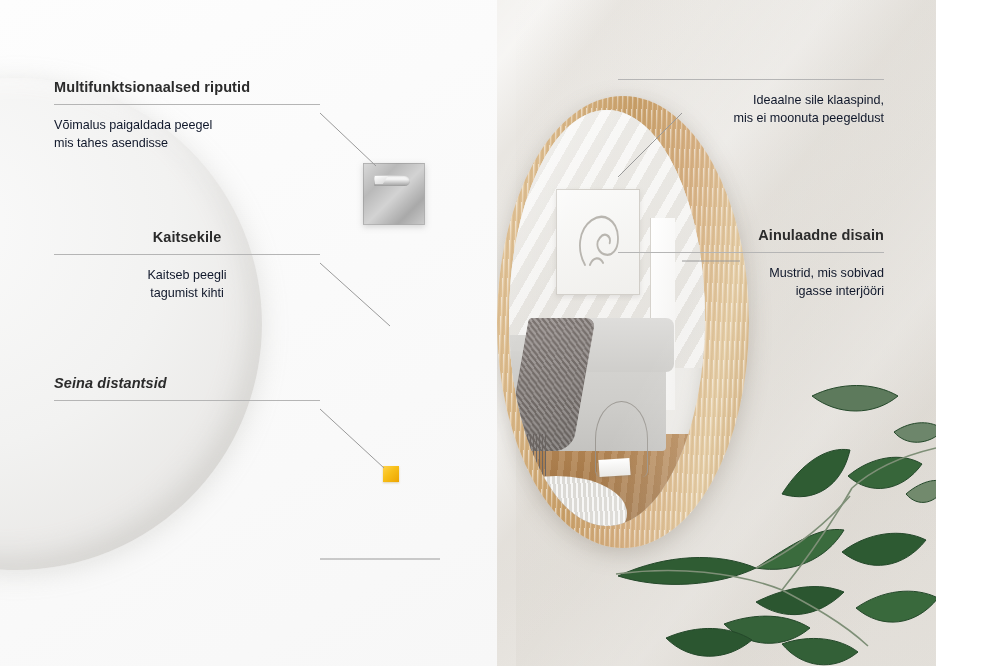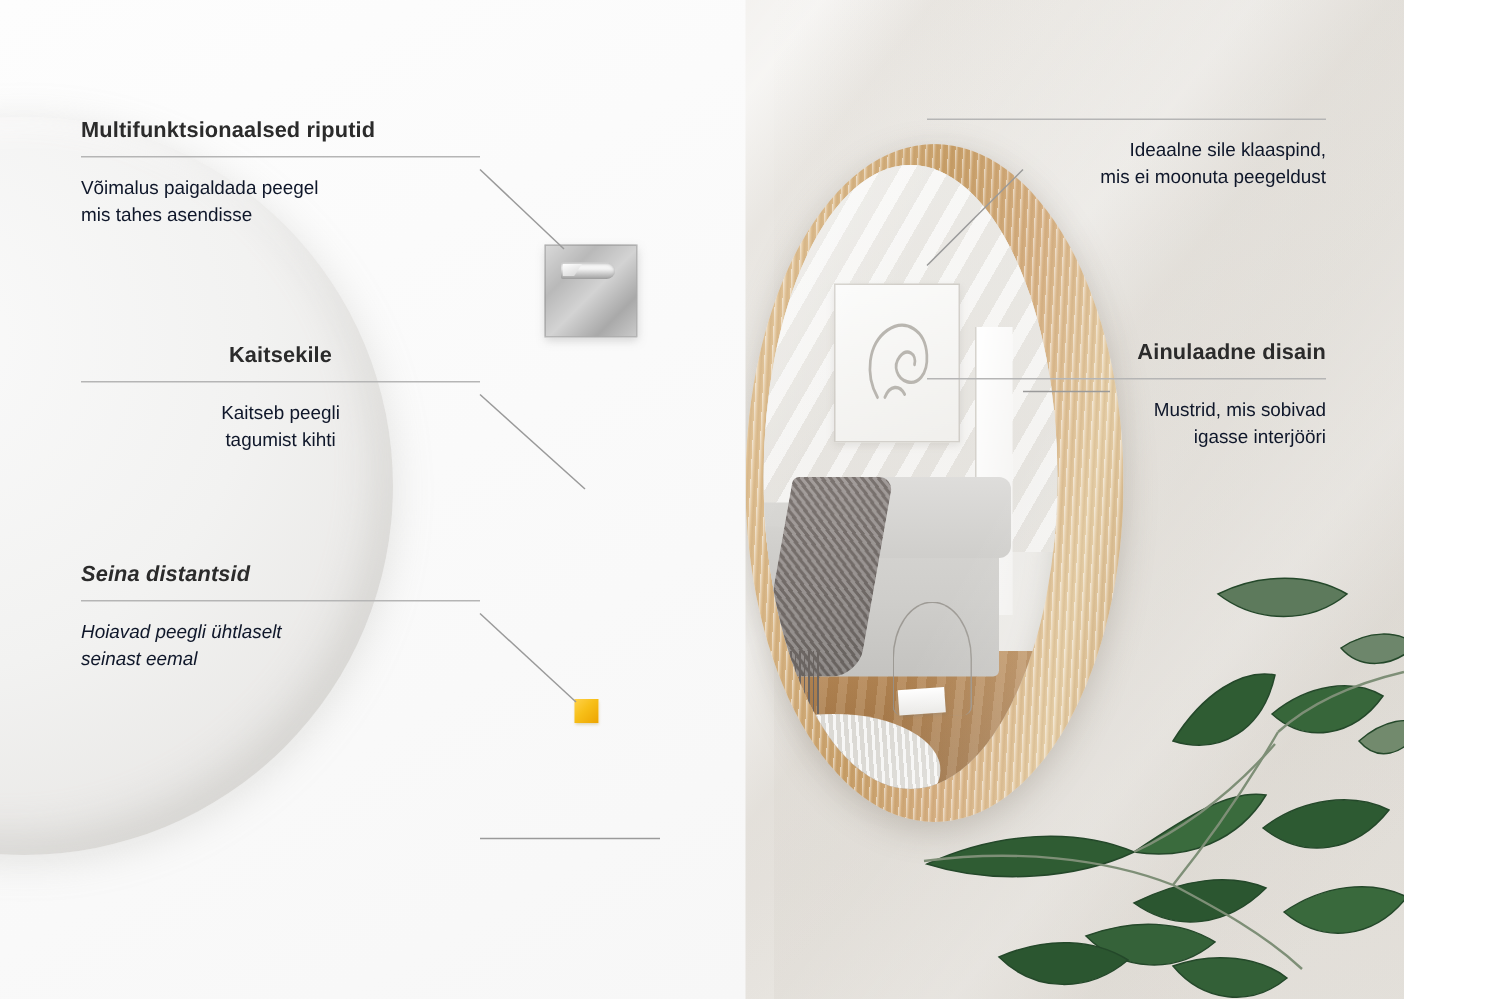--- a/index.html
+++ b/index.html
@@ -298,22 +298,20 @@
   <div class="callout left" id="c2">
     <p class="title">Kaitsekile</p>
     <div class="rule"></div>
     <p class="desc">Kaitseb peegli
 tagumist kihti</p>
   </div>
 
   <div class="callout left" id="c3">
     <p class="title">Seina distantsid</p>
     <div class="rule"></div>
-    <p class="desc">Hoiavad peegli ühtlaselt
-seinast eemal</p>
   </div>
 
 
   <div class="callout right" id="c5">
     <div class="rule"></div>
     <p class="desc">Ideaalne sile klaaspind,
 mis ei moonuta peegeldust</p>
   </div>
 
   <div class="callout right" id="c6">

